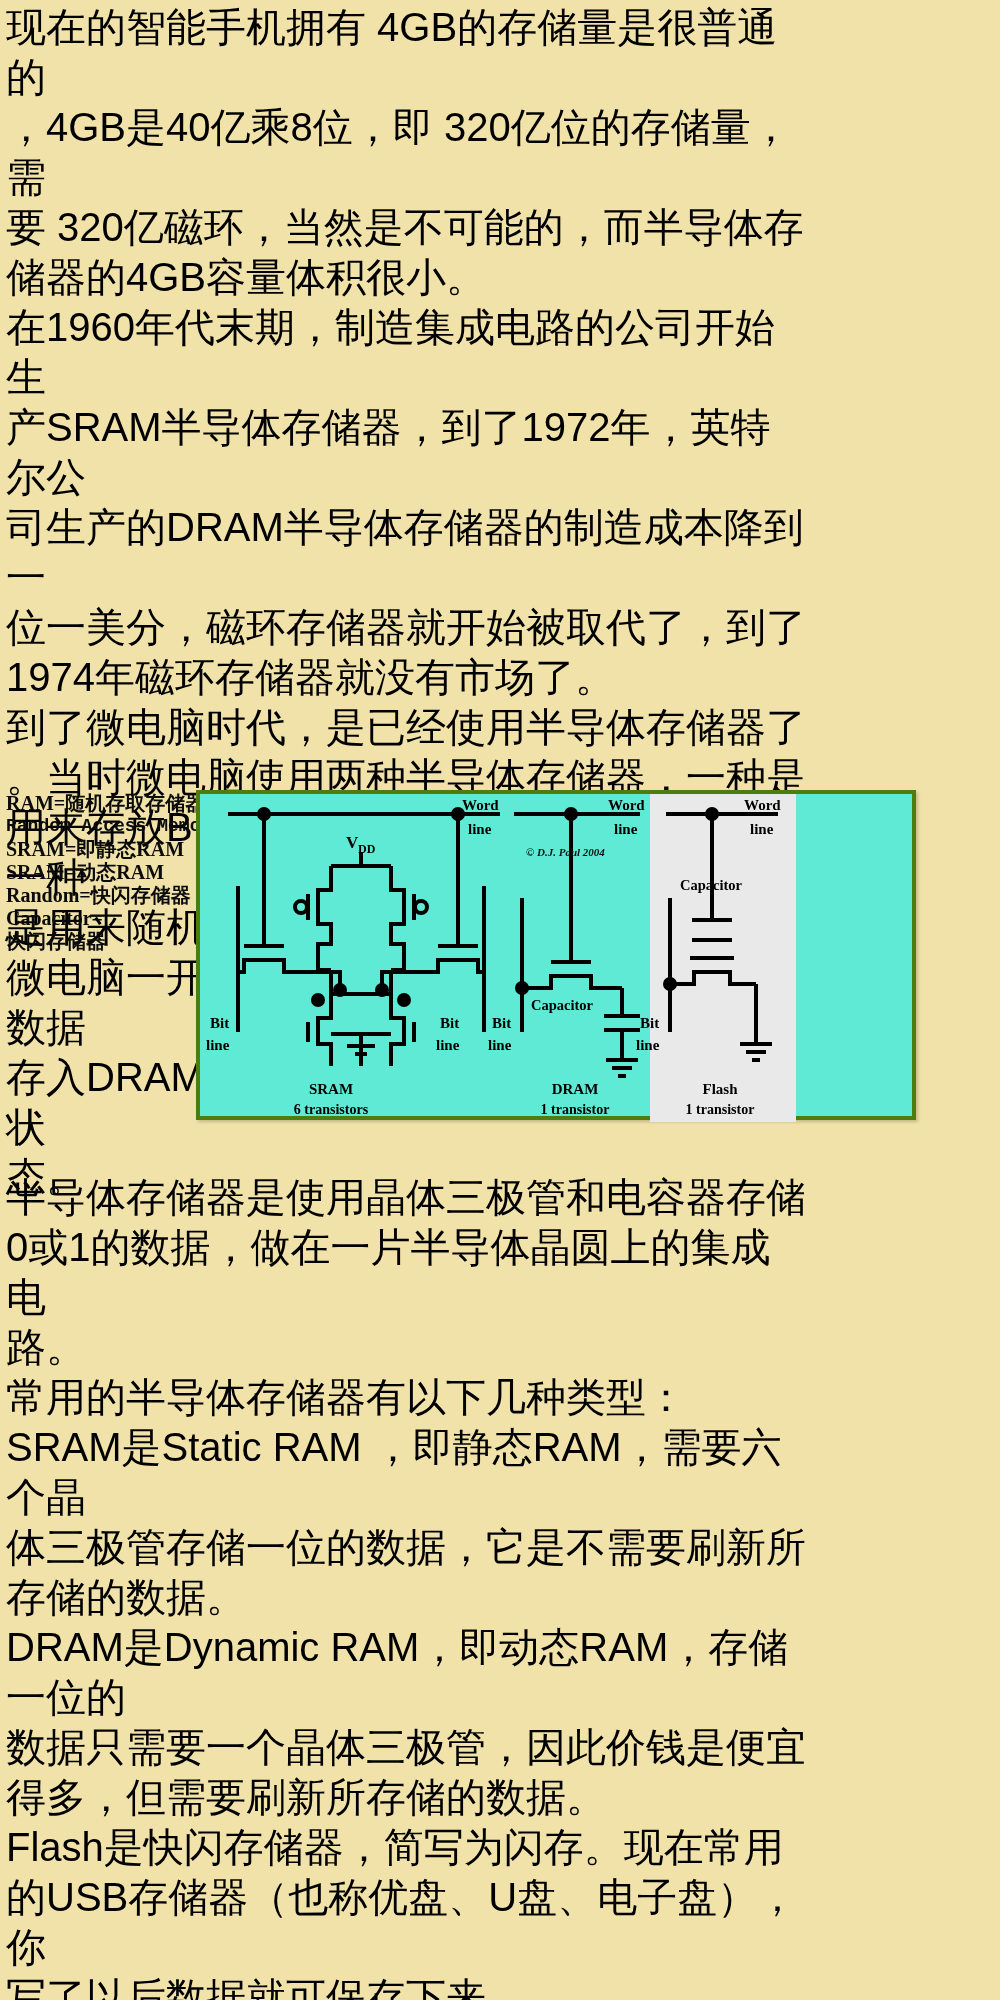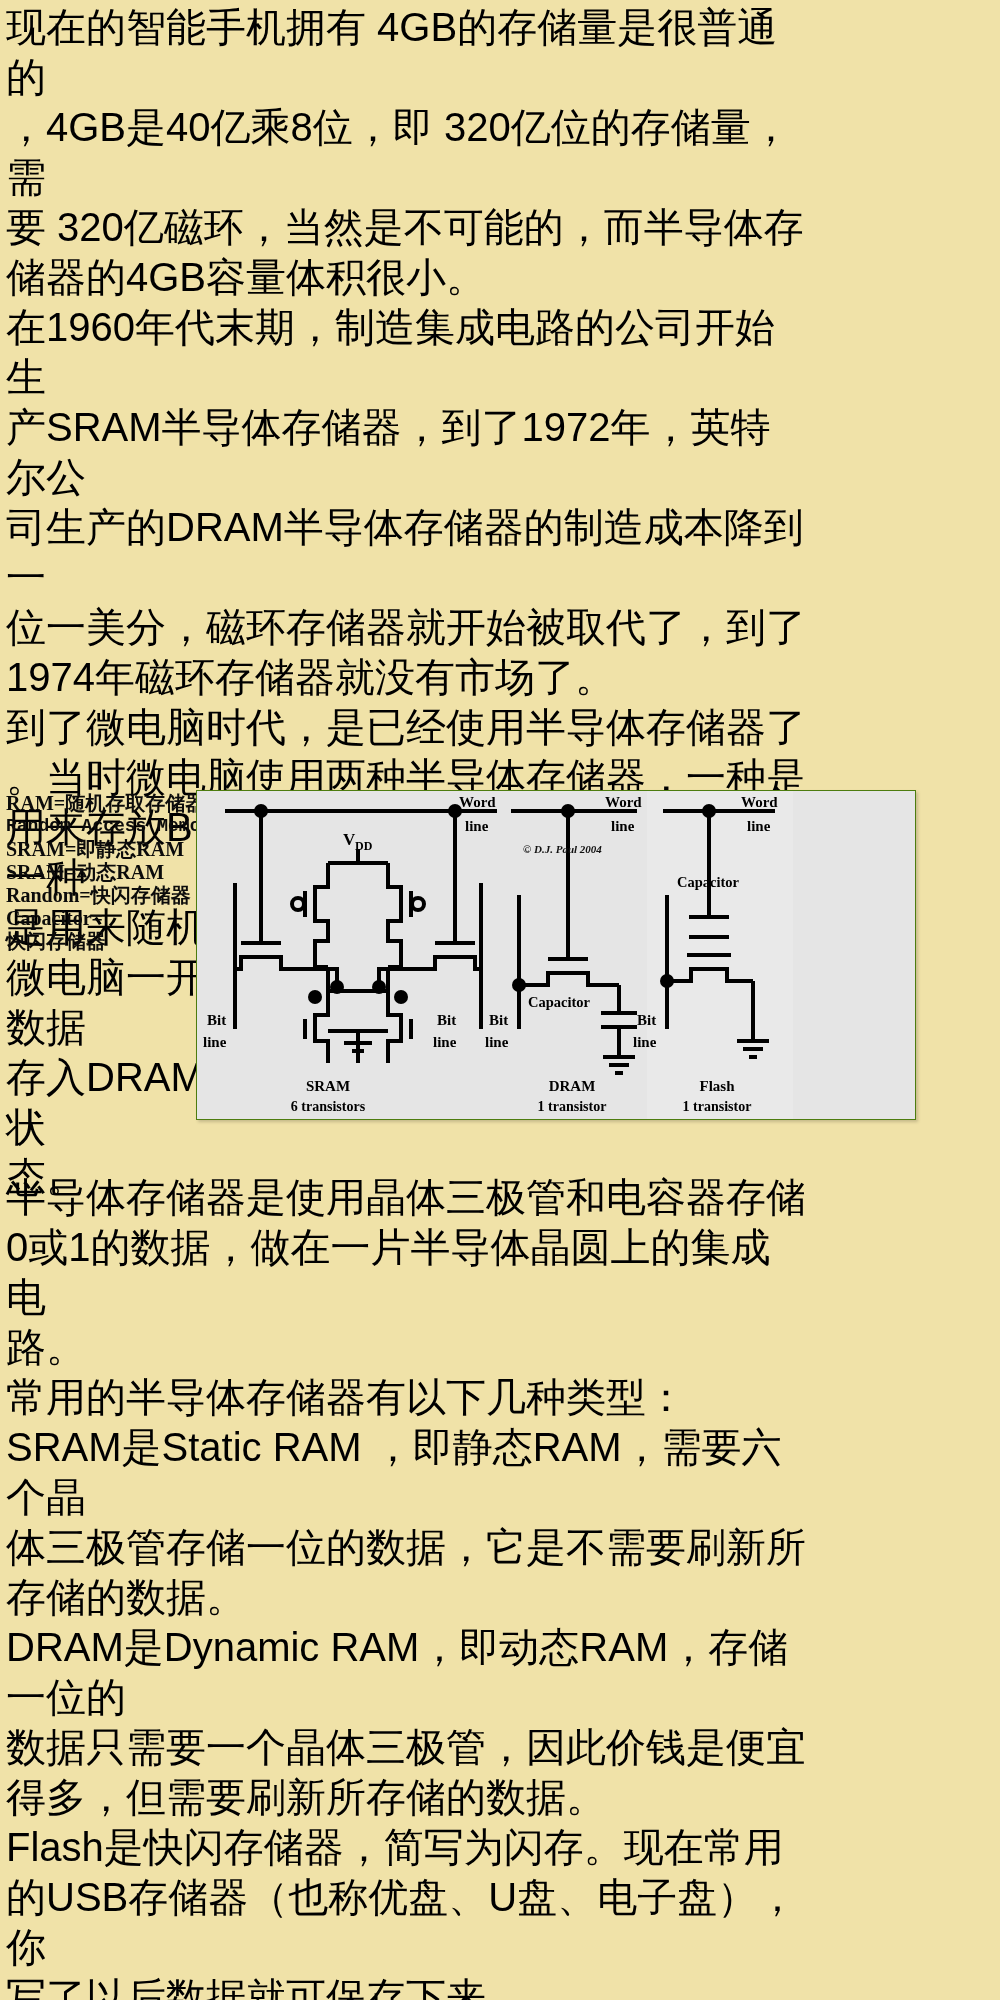--- a/index.html
+++ b/index.html
@@ -66,22 +66,22 @@
     font-weight: 600;
   }
   .legend div { white-space: nowrap; }
   .legend .mono { font-family: "Liberation Mono", monospace; font-size: 18px; }
   .figwrap {
     position: absolute;
     left: 196px;
     top: 10px;
     width: 720px;
     height: 330px;
-    background: #e5e5e5;
-    border: 1px solid #4d7c0f;
+    background: #5eead4;
+    border: 4px solid #4d7c0f;
     box-shadow: 2px 2px 3px rgba(0,0,0,0.18);
     box-sizing: border-box;
   }
   .fig-flashbg {
     position: absolute;
     left: 450px;
     top: 0px;
     width: 146px;
     height: 328px;
     background: #e9e9e9;

